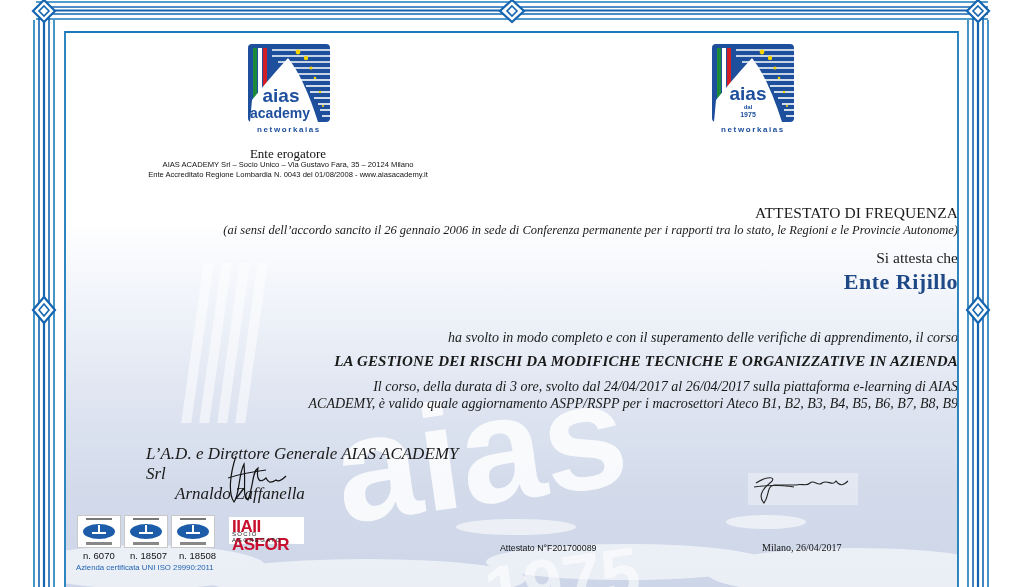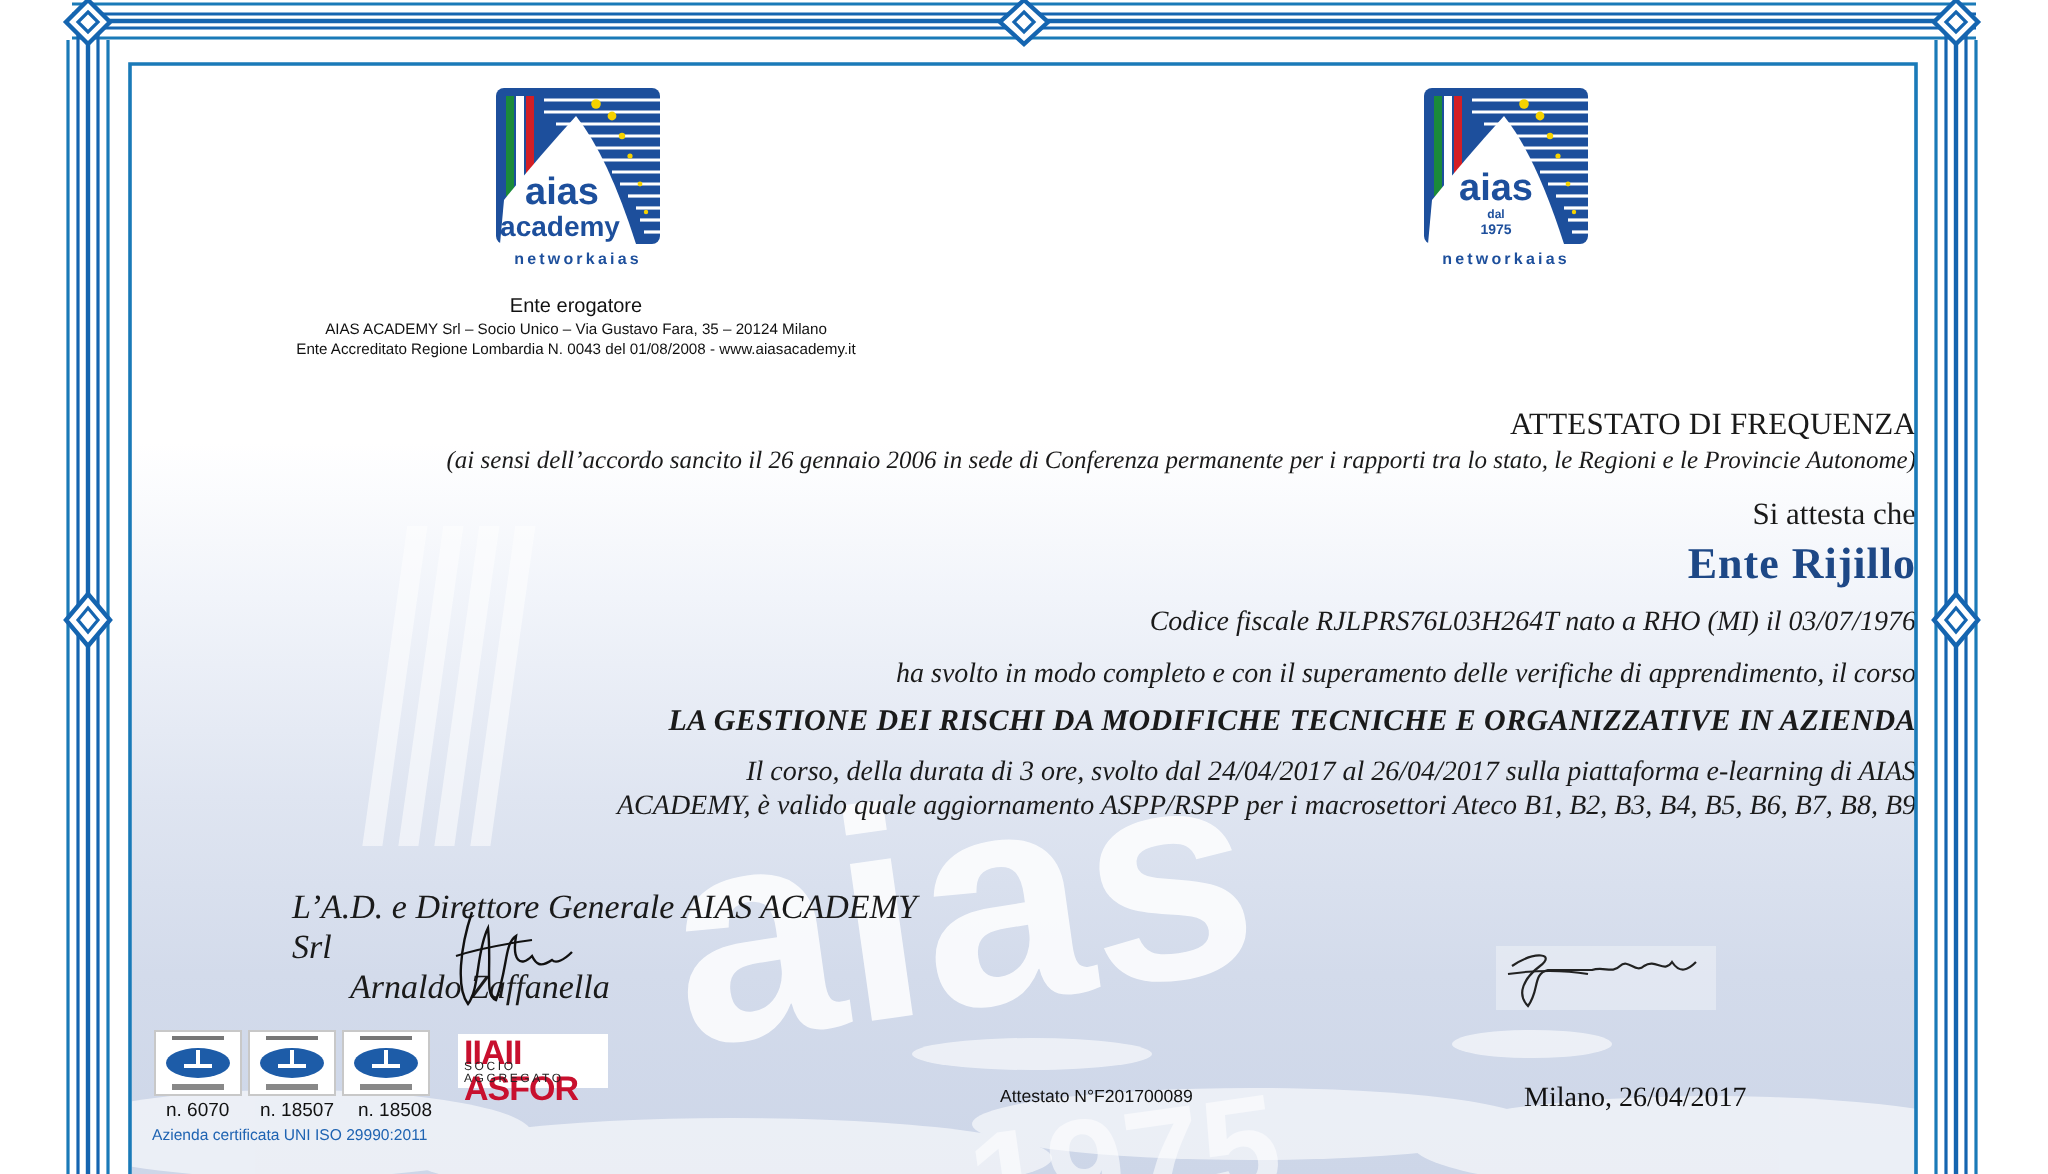--- a/index.html
+++ b/index.html
@@ -18,21 +18,21 @@
     .watermark { position: absolute; inset: 0; z-index: 1; }
     .clouds { position: absolute; left: 0; right: 0; bottom: 0; height: 120px; z-index: 1; }
     .content { position: absolute; inset: 0; z-index: 2; }
 
     .logo { position: absolute; width: 82px; height: 90px; }
     .logo-left { left: 182px; top: 11px; }
     .logo-right { left: 646px; top: 11px; }
     .logo svg { width: 82px; height: 90px; display: block; }
 
     .ente { position: absolute; font-family: "Liberation Sans", sans-serif; font-size: 7.6px; line-height: 10px; color: #111; text-align: center; }
-    .ente .ente-title { font-size: 10px; line-height: 12px; }
+    .ente .ente-title { font-size: 13px; line-height: 12px; font-family: Liberation Serif, serif; }
     .ente-left { left: 52px; width: 340px; top: 115px; }
     .ente-right { left: 480px; width: 400px; top: 115px; }
 
     .center { position: absolute; left: 0; width: 892px; text-align: right; white-space: nowrap; }
     .att-title { top: 171px; font-size: 15.5px; letter-spacing: 0.1px; }
     .att-sub { top: 190px; font-size: 12.5px; font-style: italic; }
     .si-attesta { top: 216px; font-size: 15.5px; }
     .name { top: 236px; font-size: 22px; font-weight: bold; color: #1e4886; letter-spacing: 0.5px; }
     .codice { top: 271px; font-size: 14px; font-style: italic; }
     .svolto { top: 297px; font-size: 14px; font-style: italic; }
@@ -57,21 +57,21 @@
     .asfor { position: absolute; left: 163px; top: 484px; width: 75px; height: 27px; background: #fff; }
     .asfor .asfor-mark { position: absolute; left: 3px; top: 1px; font-family: "Liberation Sans", sans-serif; font-size: 17px; font-weight: bold; color: #c8102e; letter-spacing: -0.5px; line-height: 18px; }
     .asfor .asfor-sub { position: absolute; left: 3px; bottom: 1px; font-family: "Liberation Sans", sans-serif; font-size: 6px; letter-spacing: 1.3px; color: #222; }
     .cert-nums { position: absolute; left: 17px; top: 517px; font-family: "Liberation Sans", sans-serif; font-size: 9.5px; color: #111; display: flex; }
     .cert-nums span { display: inline-block; }
     .cert-nums span:nth-child(1) { width: 47px; }
     .cert-nums span:nth-child(2) { width: 49px; }
     .azienda { position: absolute; left: 10px; top: 530px; font-family: "Liberation Sans", sans-serif; font-size: 7.8px; color: #1e63b2; }
 
     .att-num { position: absolute; left: 434px; top: 510px; font-family: "Liberation Sans", sans-serif; font-size: 8.8px; color: #111; }
-    .milano { position: absolute; left: 696px; top: 509px; font-size: 14px; color: #111; }
+    .milano { position: absolute; left: 696px; top: 509px; font-size: 10px; color: #111; }
   </style>
 </head>
 <body>
 
 <svg id="border-svg" viewBox="0 0 1024 587" xmlns="http://www.w3.org/2000/svg">
   <g fill="none" stroke-width="1.6">
 
     <line x1="36" y1="2" x2="988" y2="2" stroke="#1a7ab8"></line>
     <line x1="36" y1="7" x2="988" y2="7" stroke="#1565b0"></line>
     <line x1="36" y1="10.5" x2="988" y2="10.5" stroke="#1565b0" stroke-width="2.2"></line>
@@ -210,21 +210,20 @@
         <text x="36" y="65" text-anchor="middle" font-family="Liberation Sans, sans-serif" font-weight="bold" font-size="6" fill="#1d4f9c">dal</text>
         <text x="36" y="73" text-anchor="middle" font-family="Liberation Sans, sans-serif" font-weight="bold" font-size="7" fill="#1d4f9c">1975</text>
         <text x="41" y="88" text-anchor="middle" font-family="Liberation Sans, sans-serif" font-weight="bold" font-size="8" letter-spacing="1.6" fill="#1d4f9c">networkaias</text>
       </svg>
     </div>
 
     <div class="center att-title">ATTESTATO DI FREQUENZA</div>
     <div class="center att-sub">(ai sensi dell’accordo sancito il 26 gennaio 2006 in sede di Conferenza permanente per i rapporti tra lo stato, le Regioni e le Provincie Autonome)</div>
     <div class="center si-attesta">Si attesta che</div>
     <div class="center name">Ente Rijillo</div>
-    <div class="center codice">Codice fiscale RJLPRS76L03H264T nato a RHO (MI) il  03/07/1976</div>
     <div class="center svolto">ha svolto in modo completo e con il superamento delle verifiche di apprendimento, il corso</div>
     <div class="center course">LA GESTIONE DEI RISCHI DA MODIFICHE TECNICHE E ORGANIZZATIVE IN AZIENDA</div>
     <div class="center desc1">Il corso, della durata di  3 ore, svolto dal  24/04/2017 al  26/04/2017 sulla piattaforma e-learning di AIAS</div>
     <div class="center desc2">ACADEMY, è valido quale aggiornamento ASPP/RSPP per i macrosettori Ateco B1, B2, B3, B4, B5, B6, B7, B8, B9</div>
 
     <div class="sig-left">
       <div>L’A.D. e Direttore Generale AIAS ACADEMY Srl</div>
       <div class="line2">Arnaldo Zaffanella</div>
     </div>
     <svg class="signature signature-left" width="62" height="52" viewBox="0 0 62 52" xmlns="http://www.w3.org/2000/svg">

